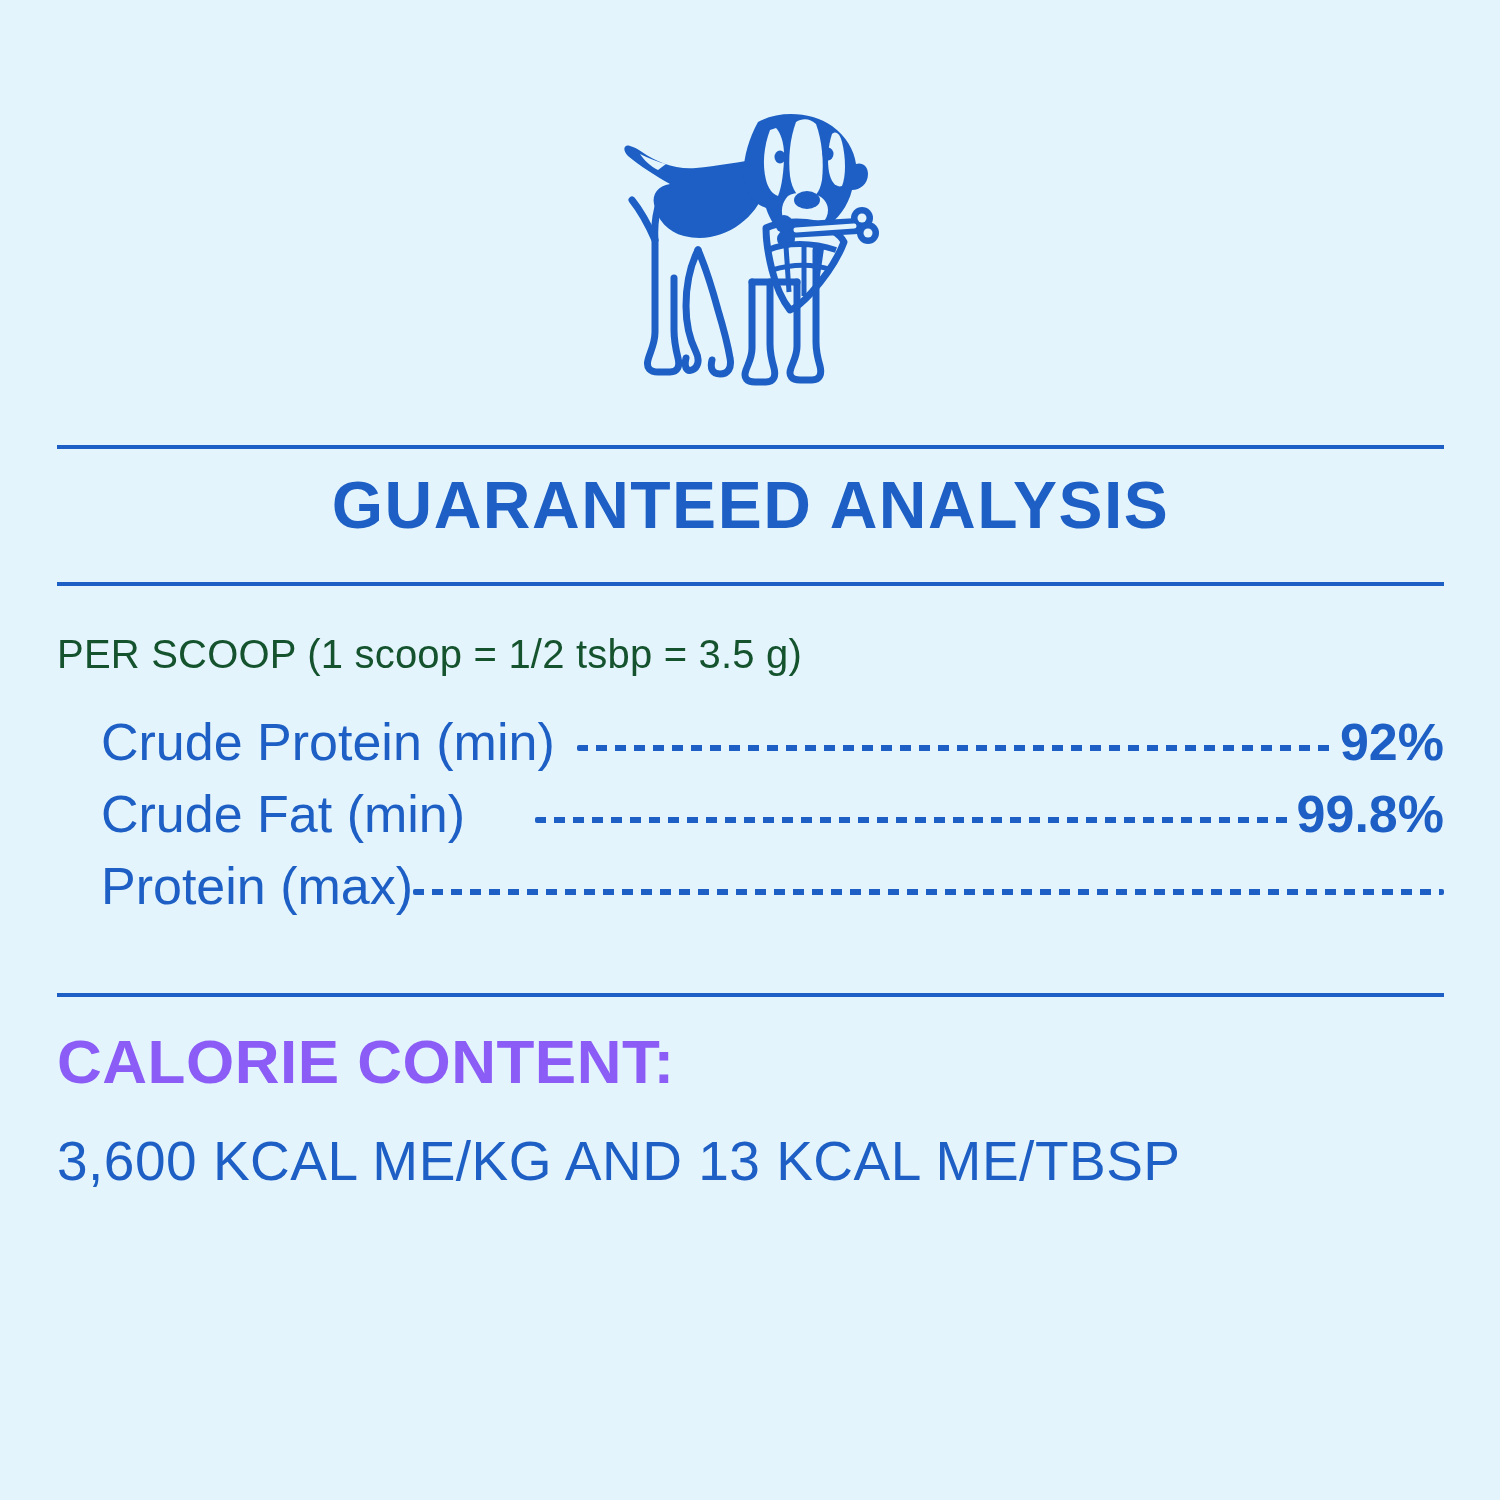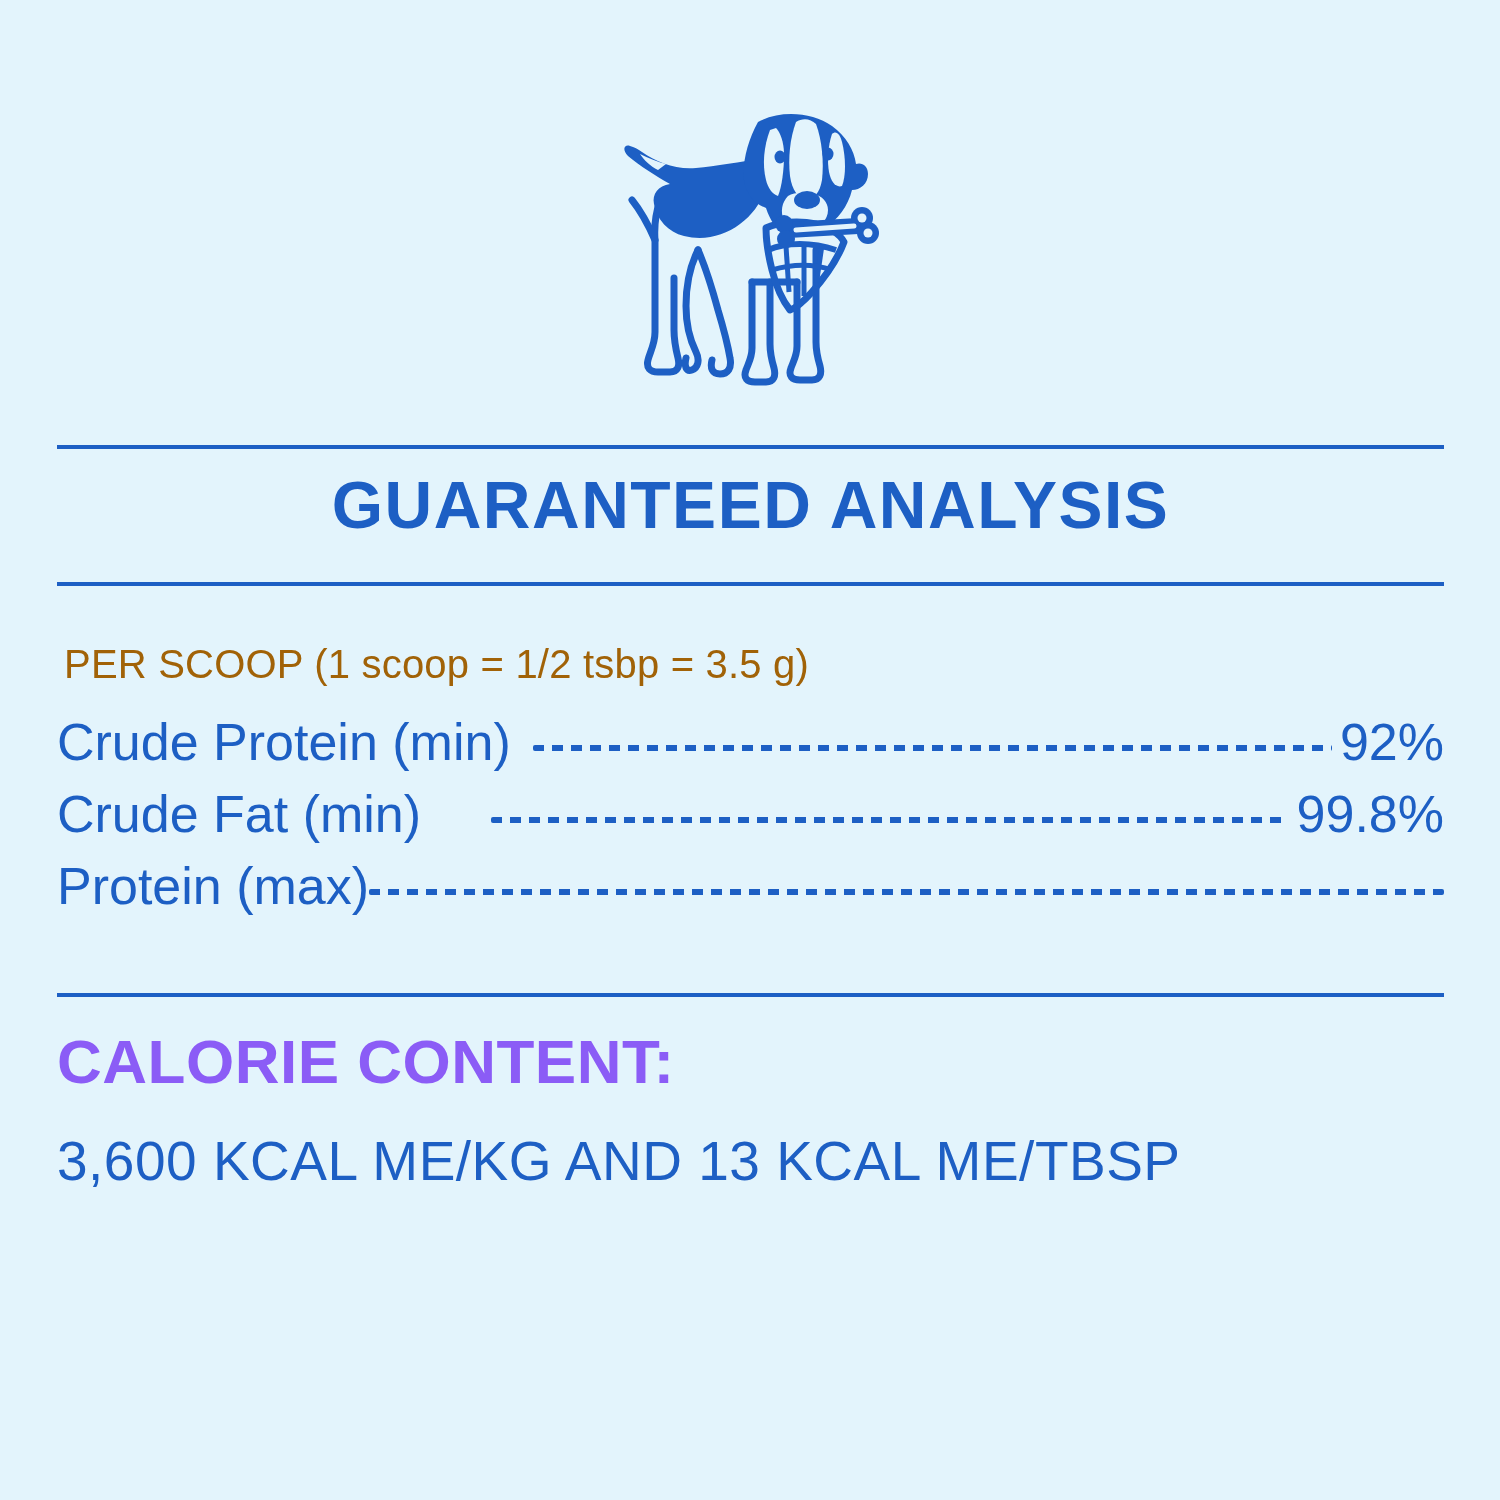--- a/index.html
+++ b/index.html
@@ -61,47 +61,47 @@
     font-size: 66px;
     font-weight: 700;
     letter-spacing: 1.5px;
     line-height: 1;
     white-space: nowrap;
   }
 
   
   #serving-note {
     position: absolute;
-    left: 64px;
+    left: 57px;
     top: 634px;
-    color: #a16207;
+    color: #14532d;
     font-size: 40px;
     font-weight: 400;
     line-height: 1;
     letter-spacing: 0.2px;
     white-space: nowrap;
-    margin-top: 10px;
   }
 
   
   #analysis-rows {
     position: absolute;
     left: 57px;
     top: 706px;
     width: 1387px;
   }
   .analysis-row {
     display: flex;
     align-items: baseline;
     height: 72px;
     color: #1d5fc4;
     font-size: 52px;
     font-weight: 400;
     line-height: 72px;
     white-space: nowrap;
+    margin-left: 44px;
   }
   .row-label {
     flex: 0 0 auto;
   }
   .row-leader {
     flex: 1 1 auto;
     position: relative;
     height: 52px;
     min-width: 10px;
   }
@@ -120,20 +120,21 @@
         rgba(0,0,0,0) 19px);
     border-radius: 2px;
   }
   
   .row-leader.gap-sm { margin-left: 22px; }
   .row-leader.gap-lg { margin-left: 70px; }
   .row-leader.gap-none { margin-left: 0px; }
   .row-value {
     flex: 0 0 auto;
     padding-left: 8px;
+    font-weight: bold;
   }
 
   
   #calorie-heading {
     position: absolute;
     left: 57px;
     top: 1031px;
     color: #8b5cf6;
     font-size: 62px;
     font-weight: 700;

